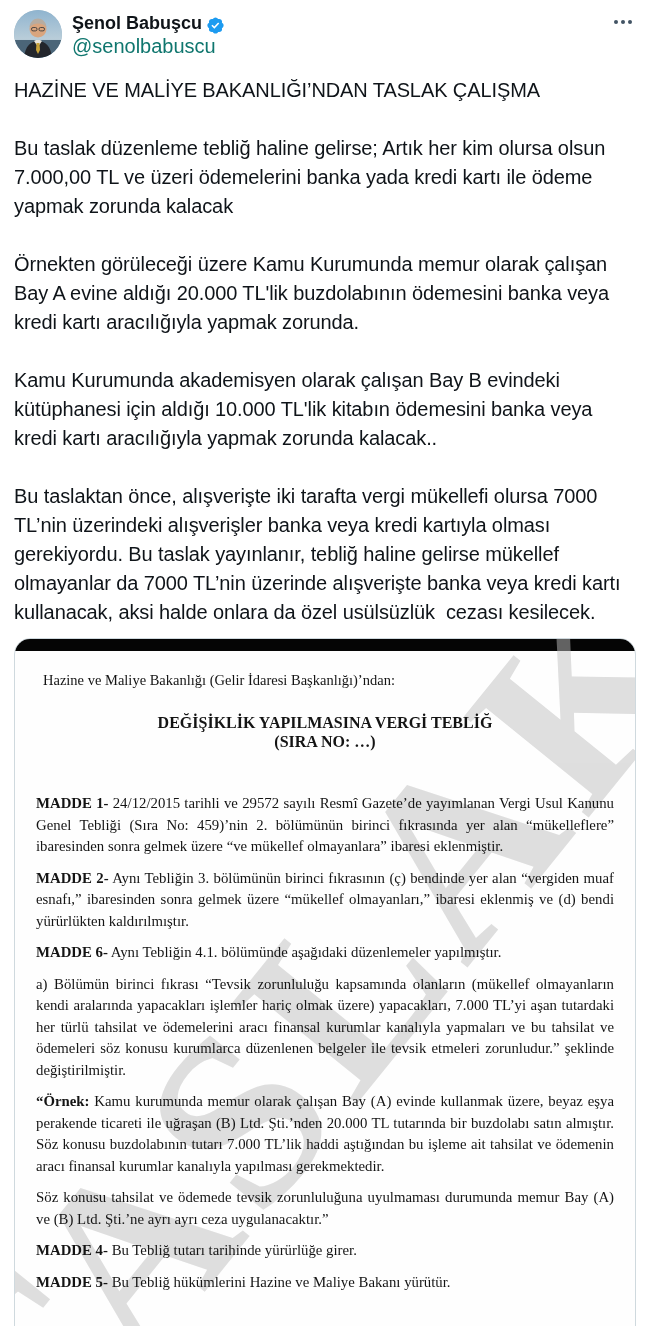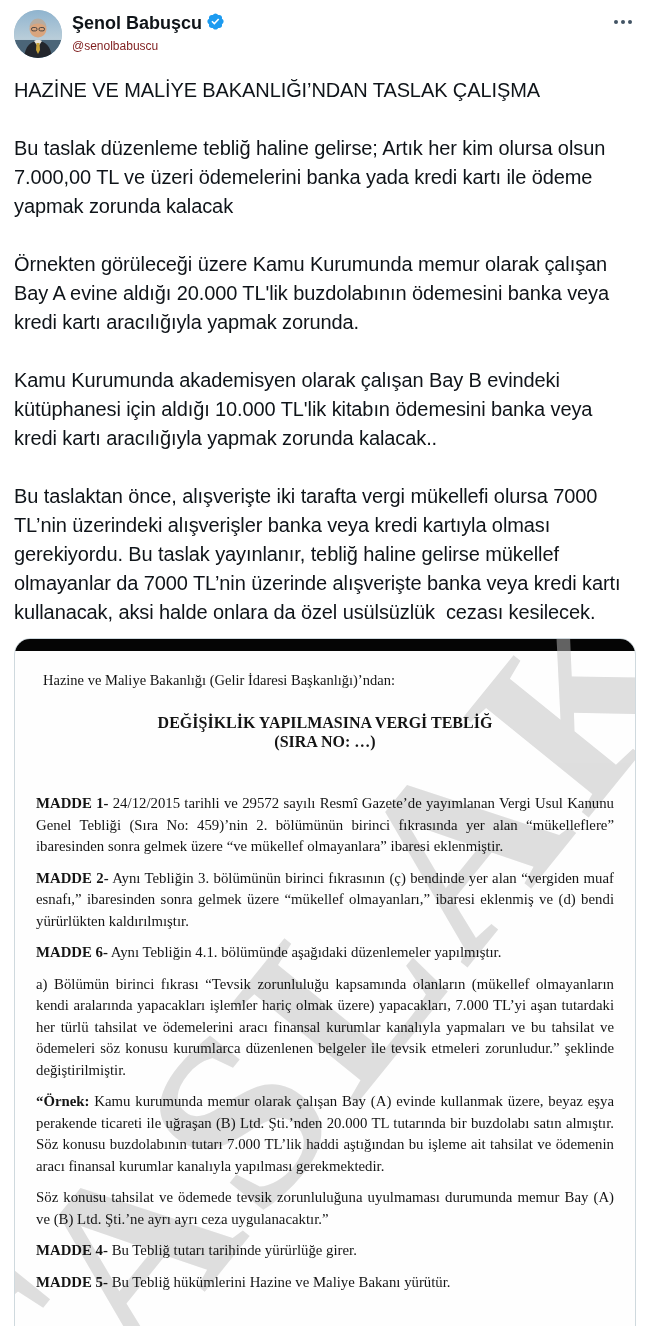--- a/index.html
+++ b/index.html
@@ -20,32 +20,32 @@
   }
   .avatar {
     width: 48px; height: 48px;
     border-radius: 50%;
     overflow: hidden;
     flex: 0 0 48px;
     background: #9ab6c8;
   }
   .avatar svg { display: block; }
   .id-block { margin-left: 10px; padding-top: 2px; min-width: 0; }
-  .name-row { display: flex; align-items: flex-start; gap: 4px; }
+  .name-row { display: flex; align-items: flex-end; gap: 4px; }
   .display-name {
     font-weight: bold;
     font-size: 18px;
     line-height: 23px;
     color: #0f1419;
   }
   .verified { width: 19px; height: 19px; flex: 0 0 19px; }
   .handle {
-    font-size: 12px;
+    font-size: 20px;
     line-height: 22px;
-    color: #7f1d1d;
+    color: #0f766e;
   }
   .spacer { flex: 1 1 auto; }
   .more-btn {
     display: flex; gap: 3px;
     padding: 10px 4px;
     cursor: pointer;
   }
   .more-btn i {
     width: 4px; height: 4px; border-radius: 50%;
     background: #425364; display: block;

